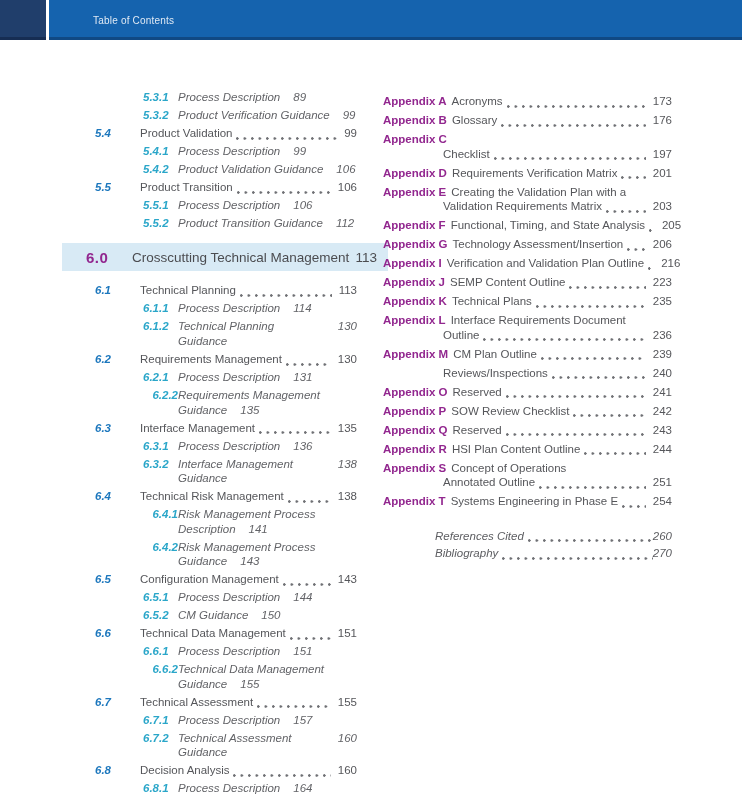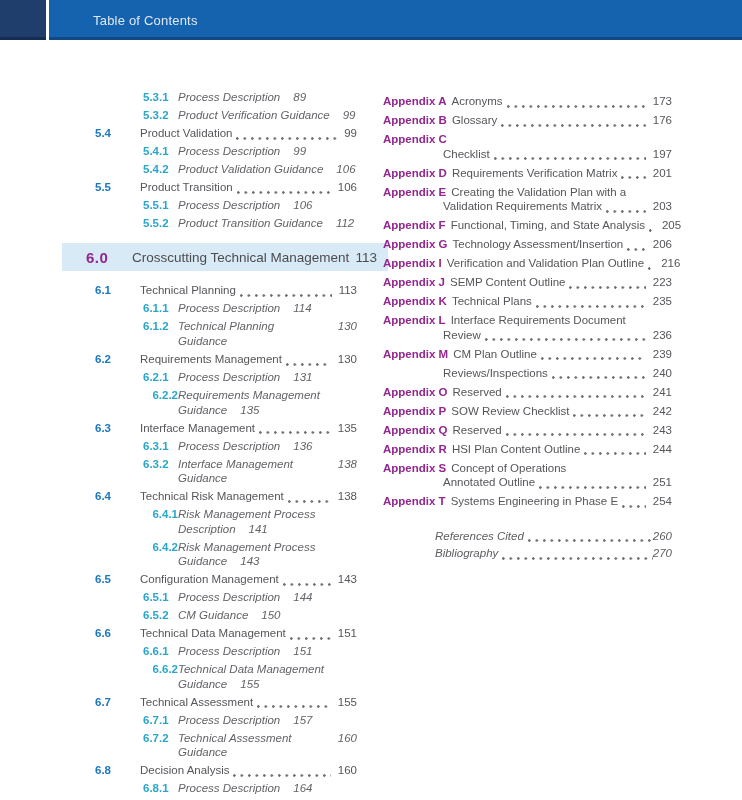--- a/index.html
+++ b/index.html
@@ -7,32 +7,32 @@
     width:742px;height:800px;position:relative;overflow:hidden;
     background:#ffffff;font-family:"Liberation Sans",sans-serif;
     -webkit-font-smoothing:antialiased;
   }
   
   .site-header{display:flex;height:40px;width:742px;}
   .hdr-block{width:46px;background:#203e6b;box-shadow:inset 0 -3px 0 rgba(10,25,55,.45);}
   .hdr-gap{width:3px;background:#ffffff;}
   .hdr-bar{flex:1;background:#1563ae;display:flex;align-items:center;padding-left:44px;
            box-shadow:inset 0 -3px 0 rgba(10,25,55,.35);}
-  .hdr-title{color:#dfe9f4;font-size:13px;letter-spacing:.2px;}
+  .hdr-title{color:#dfe9f4;font-size:10px;letter-spacing:.2px;}
   
   .main{display:flex;padding:50px 0 0 62px;box-sizing:border-box;}
   .col-left{width:321px;flex:none;}
   .col-right{width:289px;flex:none;padding-top:4px;}
   
   .l-row{display:flex;align-items:baseline;font-size:11.5px;line-height:14.6px;
          margin-bottom:3.4px;padding-right:26px;color:#55565a;}
   .l-row.section{padding-left:33px;}
   .l-row.sub{padding-left:81px;}
   .l-row.cont{padding-left:116px;}
-  .l-row .num{font-weight:bold;flex:none;}
+  .l-row .num{font-weight:bold;flex:none;font-style:italic;}
   .section .num{color:#1c77bd;width:45px;}
   .sub .num{color:#2aa6c9;width:35px;}
   .section .title{color:#55565a;}
   .sub .title,.sub .page{font-style:italic;color:#626367;}
   .sub .page{margin-left:13px;}
   .section .page{color:#55565a;margin-left:3px;}
   .l-sub2{margin-bottom:3.4px;}
   .l-sub2 .l-row{margin-bottom:0;text-align:right;}
   
   .chapter-band{height:28px;width:326px;background:#d8eaf5;display:flex;align-items:center;
@@ -357,21 +357,21 @@
             <span class="leader"></span>
             <span class="a-page">235</span>
           </div>
         </div>
         <div class="a-row">
           <div class="a-line">
             <span class="a-label">Appendix L</span>
             <span class="a-title">Interface Requirements Document</span>
           </div>
           <div class="a-line cont">
-            <span class="a-title">Review</span>
+            <span class="a-title">Outline</span>
             <span class="leader"></span>
             <span class="a-page">236</span>
           </div>
         </div>
         <div class="a-row">
           <div class="a-line">
             <span class="a-label">Appendix M</span>
             <span class="a-title">CM Plan Outline</span>
             <span class="leader"></span>
             <span class="a-page">239</span>

